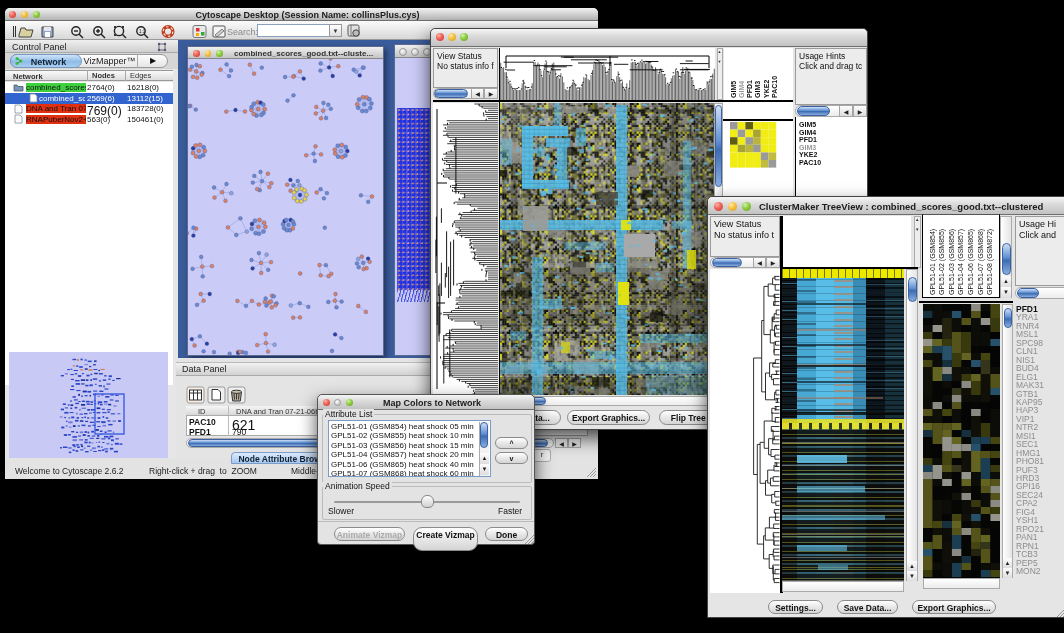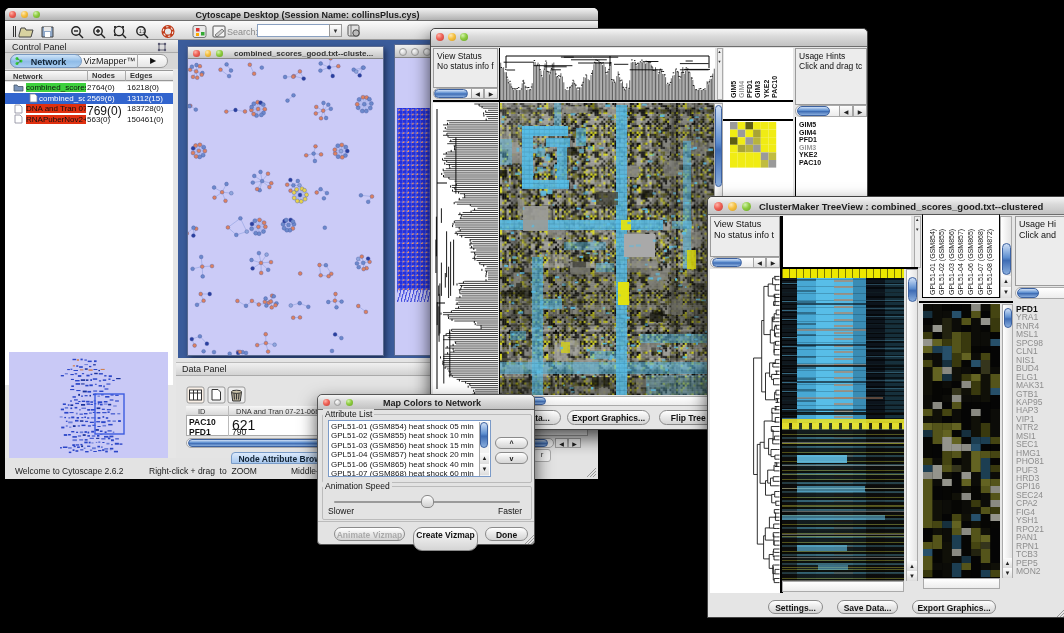--- a/index.html
+++ b/index.html
@@ -89,21 +89,21 @@
         <circle cx="3" cy="2.5" r="1.5" fill="#3c3"></circle>
         <circle cx="7" cy="5" r="1.5" fill="#3c3"></circle>
         <circle cx="3" cy="7.5" r="1.5" fill="#3c3"></circle>
         <path d="M3 2.5 L7 5 L3 7.5" stroke="#383" fill="none" stroke-width=".8"></path>
       </svg>
       <div class="abs" style="left:77px;top:14px;width:55px;height:14px;font-size:9px;color:#222;text-align:center;line-height:14px">VizMapper™</div>
       <div class="abs" style="left:132px;top:14px;width:31px;height:14px;border-left:1px solid #aaa;font-size:8px;color:#111;text-align:center;line-height:14px">▶</div>
       <div class="abs" style="left:0;top:30px;width:168px;height:11px;background:linear-gradient(#fafafa,#dcdcdc);border-top:1px solid #999;border-bottom:1px solid #999"></div>
       <div class="abs" style="left:8px;top:32px;font-size:7.5px;font-weight:bold;color:#333">Network</div>
       <div class="abs" style="left:82px;top:32px;font-size:7.5px;font-weight:bold;color:#333;border-left:1px solid #aaa;padding-left:4px;margin-top:-2px;height:11px;line-height:11px">Nodes</div>
-      <div class="abs" style="left:120px;top:32px;font-size:7.5px;font-weight:bold;color:#333;border-left:1px solid #aaa;padding-left:4px;margin-top:-2px;height:11px;line-height:11px">Edges</div>
+      <div class="abs" style="left:120px;top:32px;font-size:7.5px;font-weight:normal;color:#333;border-left:1px solid #aaa;padding-left:4px;margin-top:-2px;height:11px;line-height:11px">Edges</div>
       <div class="abs" style="left:0;top:42px;width:168px;height:303px;background:#fff"></div>
       <svg class="abs" style="left:8px;top:43px" width="11" height="9">
         <path d="M1 2 h3 l1 1.5 h5 v4.5 h-9 z" fill="#7a93b8" stroke="#456" stroke-width=".8"></path>
       </svg>
       <div class="abs" style="left:21px;top:43px;width:60px;height:9px;background:#3dd13d;font-size:8px;color:#111;white-space:nowrap;overflow:hidden">combined_scores</div>
       <div class="abs" style="left:82px;top:43px;font-size:8px;color:#111">2764(0)</div>
       <div class="abs" style="left:122px;top:43px;font-size:8px;color:#111">16218(0)</div>
       <div class="abs" style="left:0px;top:53px;width:168px;height:10.5px;background:#3164ce"></div>
       <svg class="abs" style="left:24px;top:53px" width="9" height="10">
         <path d="M1 1 h5 l2 2 v6 h-7 z" fill="#fff" stroke="#889" stroke-width=".8"></path>

